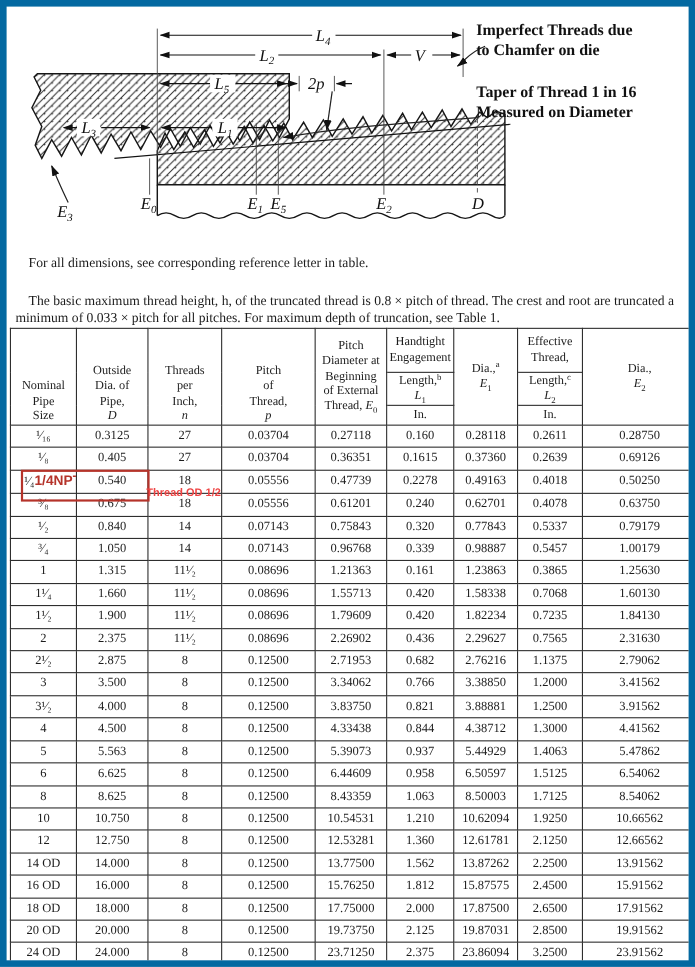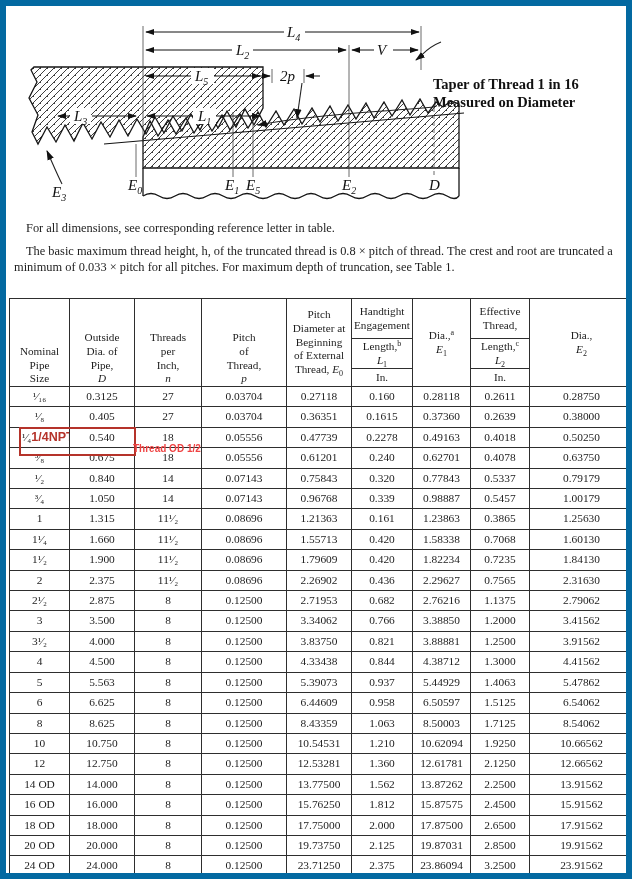--- a/index.html
+++ b/index.html
@@ -11,21 +11,21 @@
   .diagram svg{display:block;}
   .callout{position:absolute;font-weight:bold;font-size:14.5px;line-height:1.22;
            white-space:pre-line;color:#111;}
   .callout-chamfer{left:421px;top:8px;width:198px;}
   .callout-taper{left:421px;top:64px;width:200px;}
   .dimtext{font-style:italic;font-size:15px;fill:#111;
            font-family:"Liberation Serif","DejaVu Serif",serif;}
   .subdigit{font-size:10px;font-style:italic;}
   
   .notes{position:absolute;left:8px;top:207px;width:614px;font-size:12.4px;line-height:1.3;}
-  .notes p{margin:7px 0;text-indent:12px;}
+  .notes p{margin:18px 0;text-indent:12px;}
   
   .tbl{position:absolute;left:3px;top:292px;border-collapse:collapse;table-layout:fixed;
        width:624px;font-size:11.4px;}
   .tbl th,.tbl td{border:1px solid #2e2e2e;text-align:center;padding:0;
                   font-weight:normal;overflow:hidden;}
   .tbl thead th{font-size:11.2px;line-height:1.22;margin-top:36px;}
   .pre{white-space:pre-line;}
   .th-bottom{vertical-align:bottom;padding-bottom:5px;}
   .th-mid{vertical-align:middle;}
   .tier1{height:40px;} .tier2{height:30px;} .tier3{height:18px;}
@@ -123,20 +123,22 @@
       <text class="dimtext" x="186" y="109"><tspan>L</tspan><tspan class="subdigit" dy="3.5">1</tspan></text>
 
       <text class="dimtext" x="40" y="185"><tspan>E</tspan><tspan class="subdigit" dy="3.5">3</tspan></text>
       <text class="dimtext" x="116" y="178"><tspan>E</tspan><tspan class="subdigit" dy="3.5">0</tspan></text>
       <text class="dimtext" x="213" y="178"><tspan>E</tspan><tspan class="subdigit" dy="3.5">1</tspan></text>
       <text class="dimtext" x="234" y="178"><tspan>E</tspan><tspan class="subdigit" dy="3.5">5</tspan></text>
       <text class="dimtext" x="330" y="178"><tspan>E</tspan><tspan class="subdigit" dy="3.5">2</tspan></text>
       <text class="dimtext" x="417" y="178"><tspan>D</tspan></text>
     </svg>
 
+    <div class="callout callout-chamfer">Imperfect Threads due
+to Chamfer on die</div>
     <div class="callout callout-taper">Taper of Thread 1 in 16
 Measured on Diameter</div>
   </div>
 
   <div class="notes">
     <p>For all dimensions, see corresponding reference letter in table.</p>
     <p>The basic maximum thread height, h, of the truncated thread is 0.8 × pitch of thread. The crest and root are truncated a minimum of 0.033 × pitch for all pitches. For maximum depth of truncation, see Table 1.</p>
   </div>
 
   <table class="tbl">
@@ -199,21 +201,21 @@
         </tr>
         <tr>
           <td>¹⁄₈</td>
           <td>0.405</td>
           <td>27</td>
           <td>0.03704</td>
           <td>0.36351</td>
           <td>0.1615</td>
           <td>0.37360</td>
           <td>0.2639</td>
-          <td>0.38000</td>
+          <td>0.69126</td>
         </tr>
         <tr>
           <td class="annotated-cell">¹⁄₄<span class="red-inline">1/4NPT</span></td>
           <td>0.540</td>
           <td>18</td>
           <td>0.05556</td>
           <td>0.47739</td>
           <td>0.2278</td>
           <td>0.49163</td>
           <td>0.4018</td>

